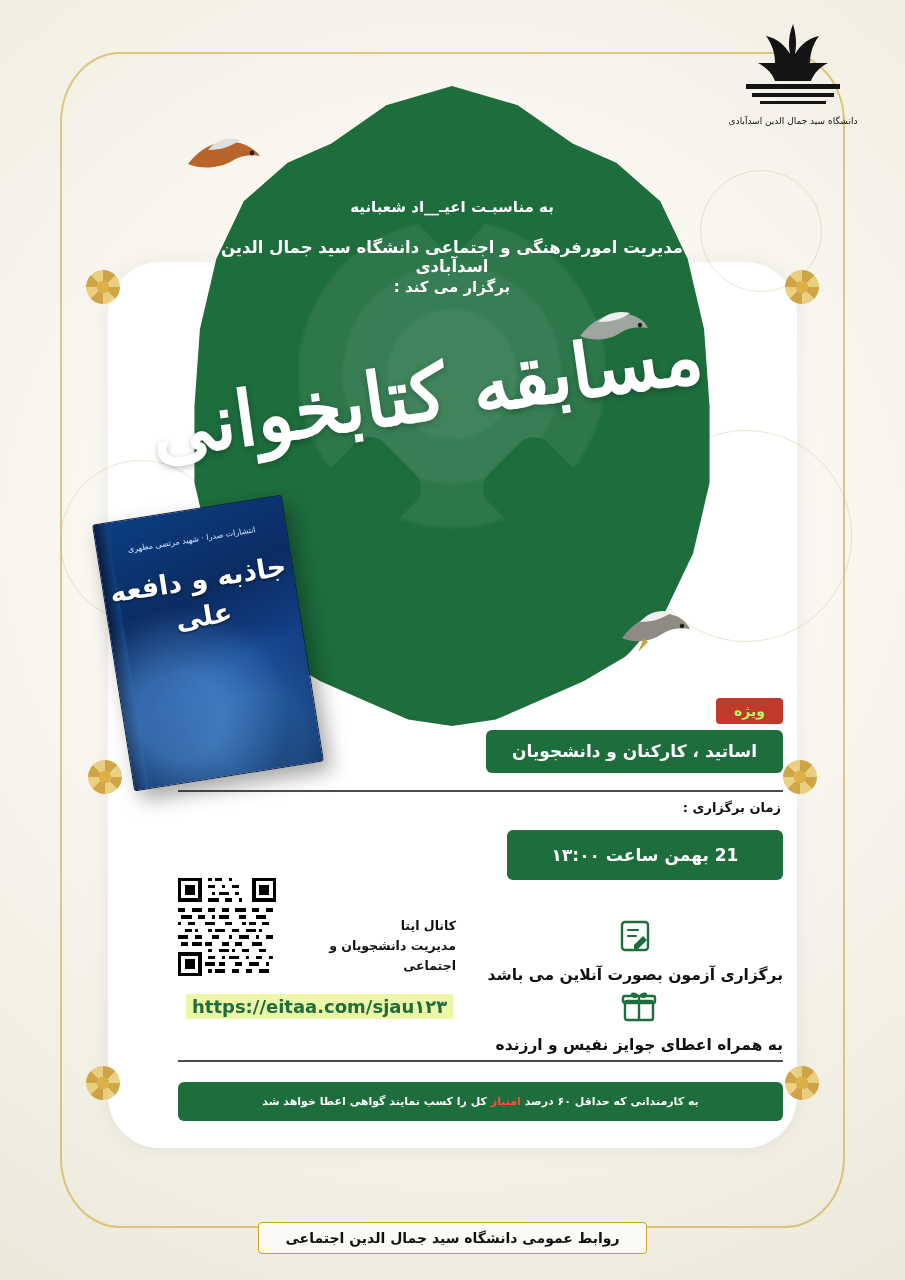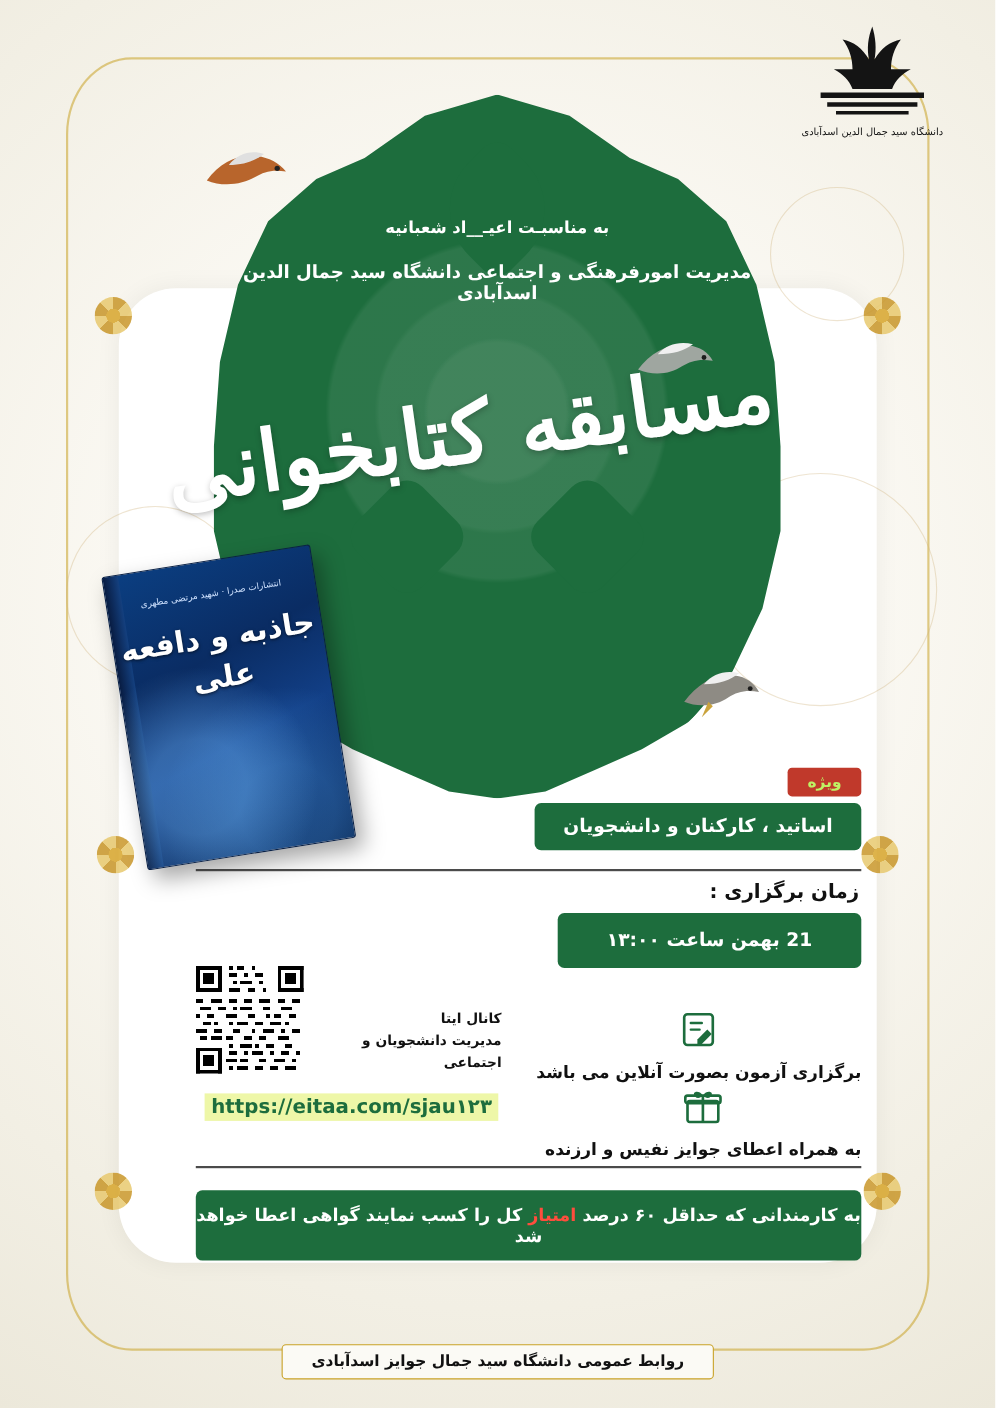--- a/index.html
+++ b/index.html
@@ -259,21 +259,21 @@
     background: #2b2b2b;
     opacity: .85;
   }
   .div-1 { right: 122px; left: 178px; top: 790px; }
   .div-2 { right: 122px; left: 178px; top: 1060px; }
 
   .label-time {
     position: absolute;
     right: 124px;
     top: 800px;
-    font-size: 18px;
+    font-size: 13px;
     font-weight: bold;
     color: #111;
     direction: rtl;
   }
   .band-date {
     position: absolute;
     right: 122px;
     top: 830px;
     width: 276px;
     background: #1d6d3d;
@@ -355,21 +355,21 @@
   
   .band-cert {
     position: absolute;
     left: 178px;
     right: 122px;
     top: 1082px;
     background: #1d6d3d;
     border-radius: 6px;
     color: #fff;
     text-align: center;
-    font-size: 16px;
+    font-size: 11px;
     font-weight: bold;
     padding: 13px 0;
     direction: rtl;
   }
   .band-cert .hl { color: #ff4d3d; }
 
   
   .footer {
     position: absolute;
     left: 0; right: 0;
@@ -423,20 +423,21 @@
         <path d="M12 66h94v5H12z"></path>
         <path d="M18 75h82v4H18z"></path>
         <path d="M26 83h66v3H26z"></path>
       </g>
     </svg>
     <div class="logo-caption">دانشگاه سید جمال الدین اسدآبادی</div>
   </div>
 
   <div class="hdr hdr-2">مدیریت امورفرهنگی و اجتماعی دانشگاه سید جمال الدین اسدآبادی</div>
   <div class="hdr hdr-1">به مناسبـت اعیـ__اد شعبانیه</div>
+  <div class="hdr hdr-3">برگزار می کند :</div>
   <div class="title-script">مسابقه کتابخوانی</div>
 
   <svg class="bird bird-1" width="82" height="52" viewBox="0 0 82 52">
     <path d="M6 36 C18 20, 34 12, 52 14 C62 15, 72 20, 78 28 C66 26, 58 28, 50 33 C38 40, 20 42, 6 36Z" fill="#b8652c"></path>
     <path d="M26 22 C34 12, 46 8, 58 12 C50 18, 40 22, 26 22Z" fill="#e0e0e0"></path>
     <circle cx="70" cy="25" r="2.4" fill="#222"></circle>
   </svg>
   <svg class="bird bird-2" width="74" height="50" viewBox="0 0 74 50">
     <path d="M4 34 C16 18, 32 10, 50 12 C60 13, 68 18, 72 26 C60 24, 52 26, 44 31 C34 38, 18 40, 4 34Z" fill="#9fa6a0"></path>
     <path d="M22 20 C30 11, 42 8, 54 11 C46 17, 36 20, 22 20Z" fill="#f0f0f0"></path>
@@ -587,16 +588,16 @@
 
   <div class="eitaa-link">https://eitaa.com/sjau۱۲۳</div>
 
   <div class="divider div-2"></div>
 
   <div class="band-cert">
     <span>به کارمندانی که حداقل ۶۰ درصد </span><span class="hl">امتیاز</span><span> کل را کسب نمایند گواهی اعطا خواهد شد</span>
   </div>
 
   <div class="footer">
-    <span class="footer-inner">روابط عمومی دانشگاه سید جمال جوایز اسدآبادی</span>
+    <span class="footer-inner">روابط عمومی دانشگاه سید جمال الدین اجتماعی</span>
   </div>
 
 </div>
 
 </body></html>

